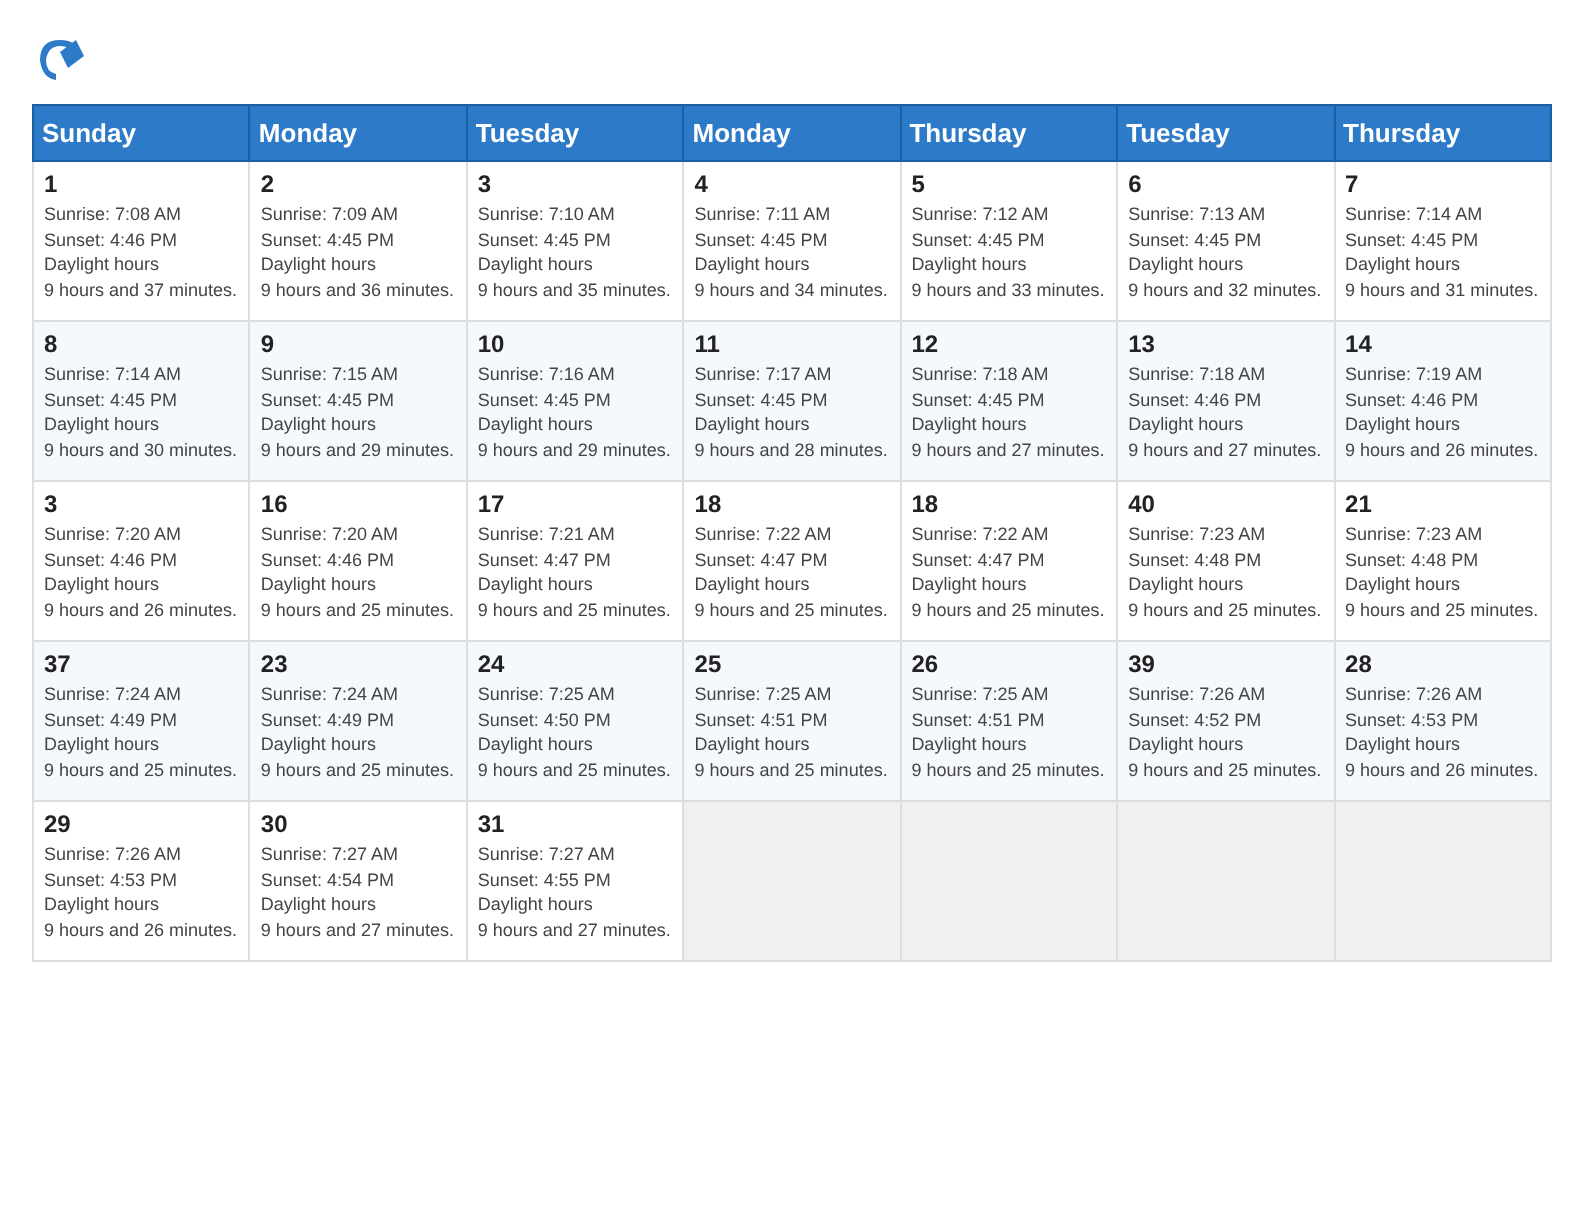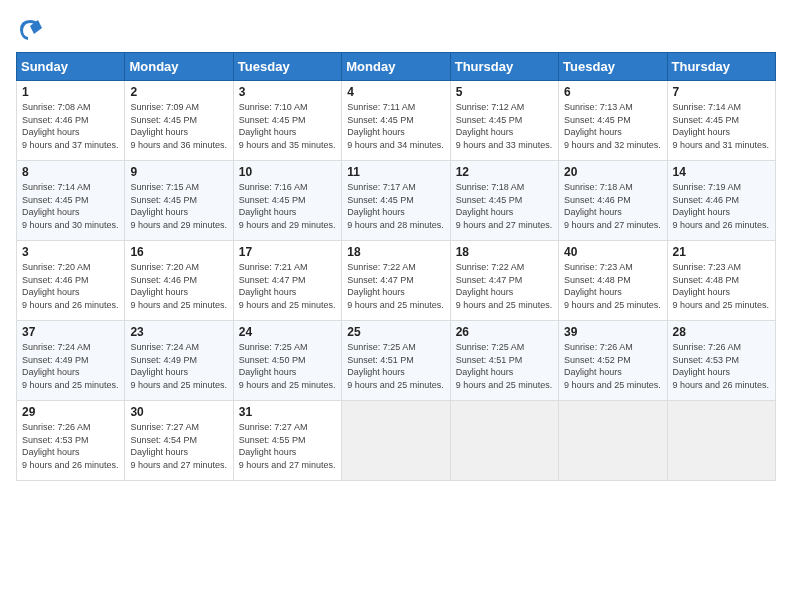--- a/index.html
+++ b/index.html
@@ -233,21 +233,21 @@
           <td>
         <span class="day-number">12</span>
         <div class="cell-content">
           Sunrise: 7:18 AM<br>
           Sunset: 4:45 PM<br>
           Daylight hours<br>
           9 hours and 27 minutes.
         </div>
       </td>
           <td>
-        <span class="day-number">20</span>
+        <span class="day-number">13</span>
         <div class="cell-content">
           Sunrise: 7:18 AM<br>
           Sunset: 4:46 PM<br>
           Daylight hours<br>
           9 hours and 27 minutes.
         </div>
       </td>
           <td>
         <span class="day-number">14</span>
         <div class="cell-content">

